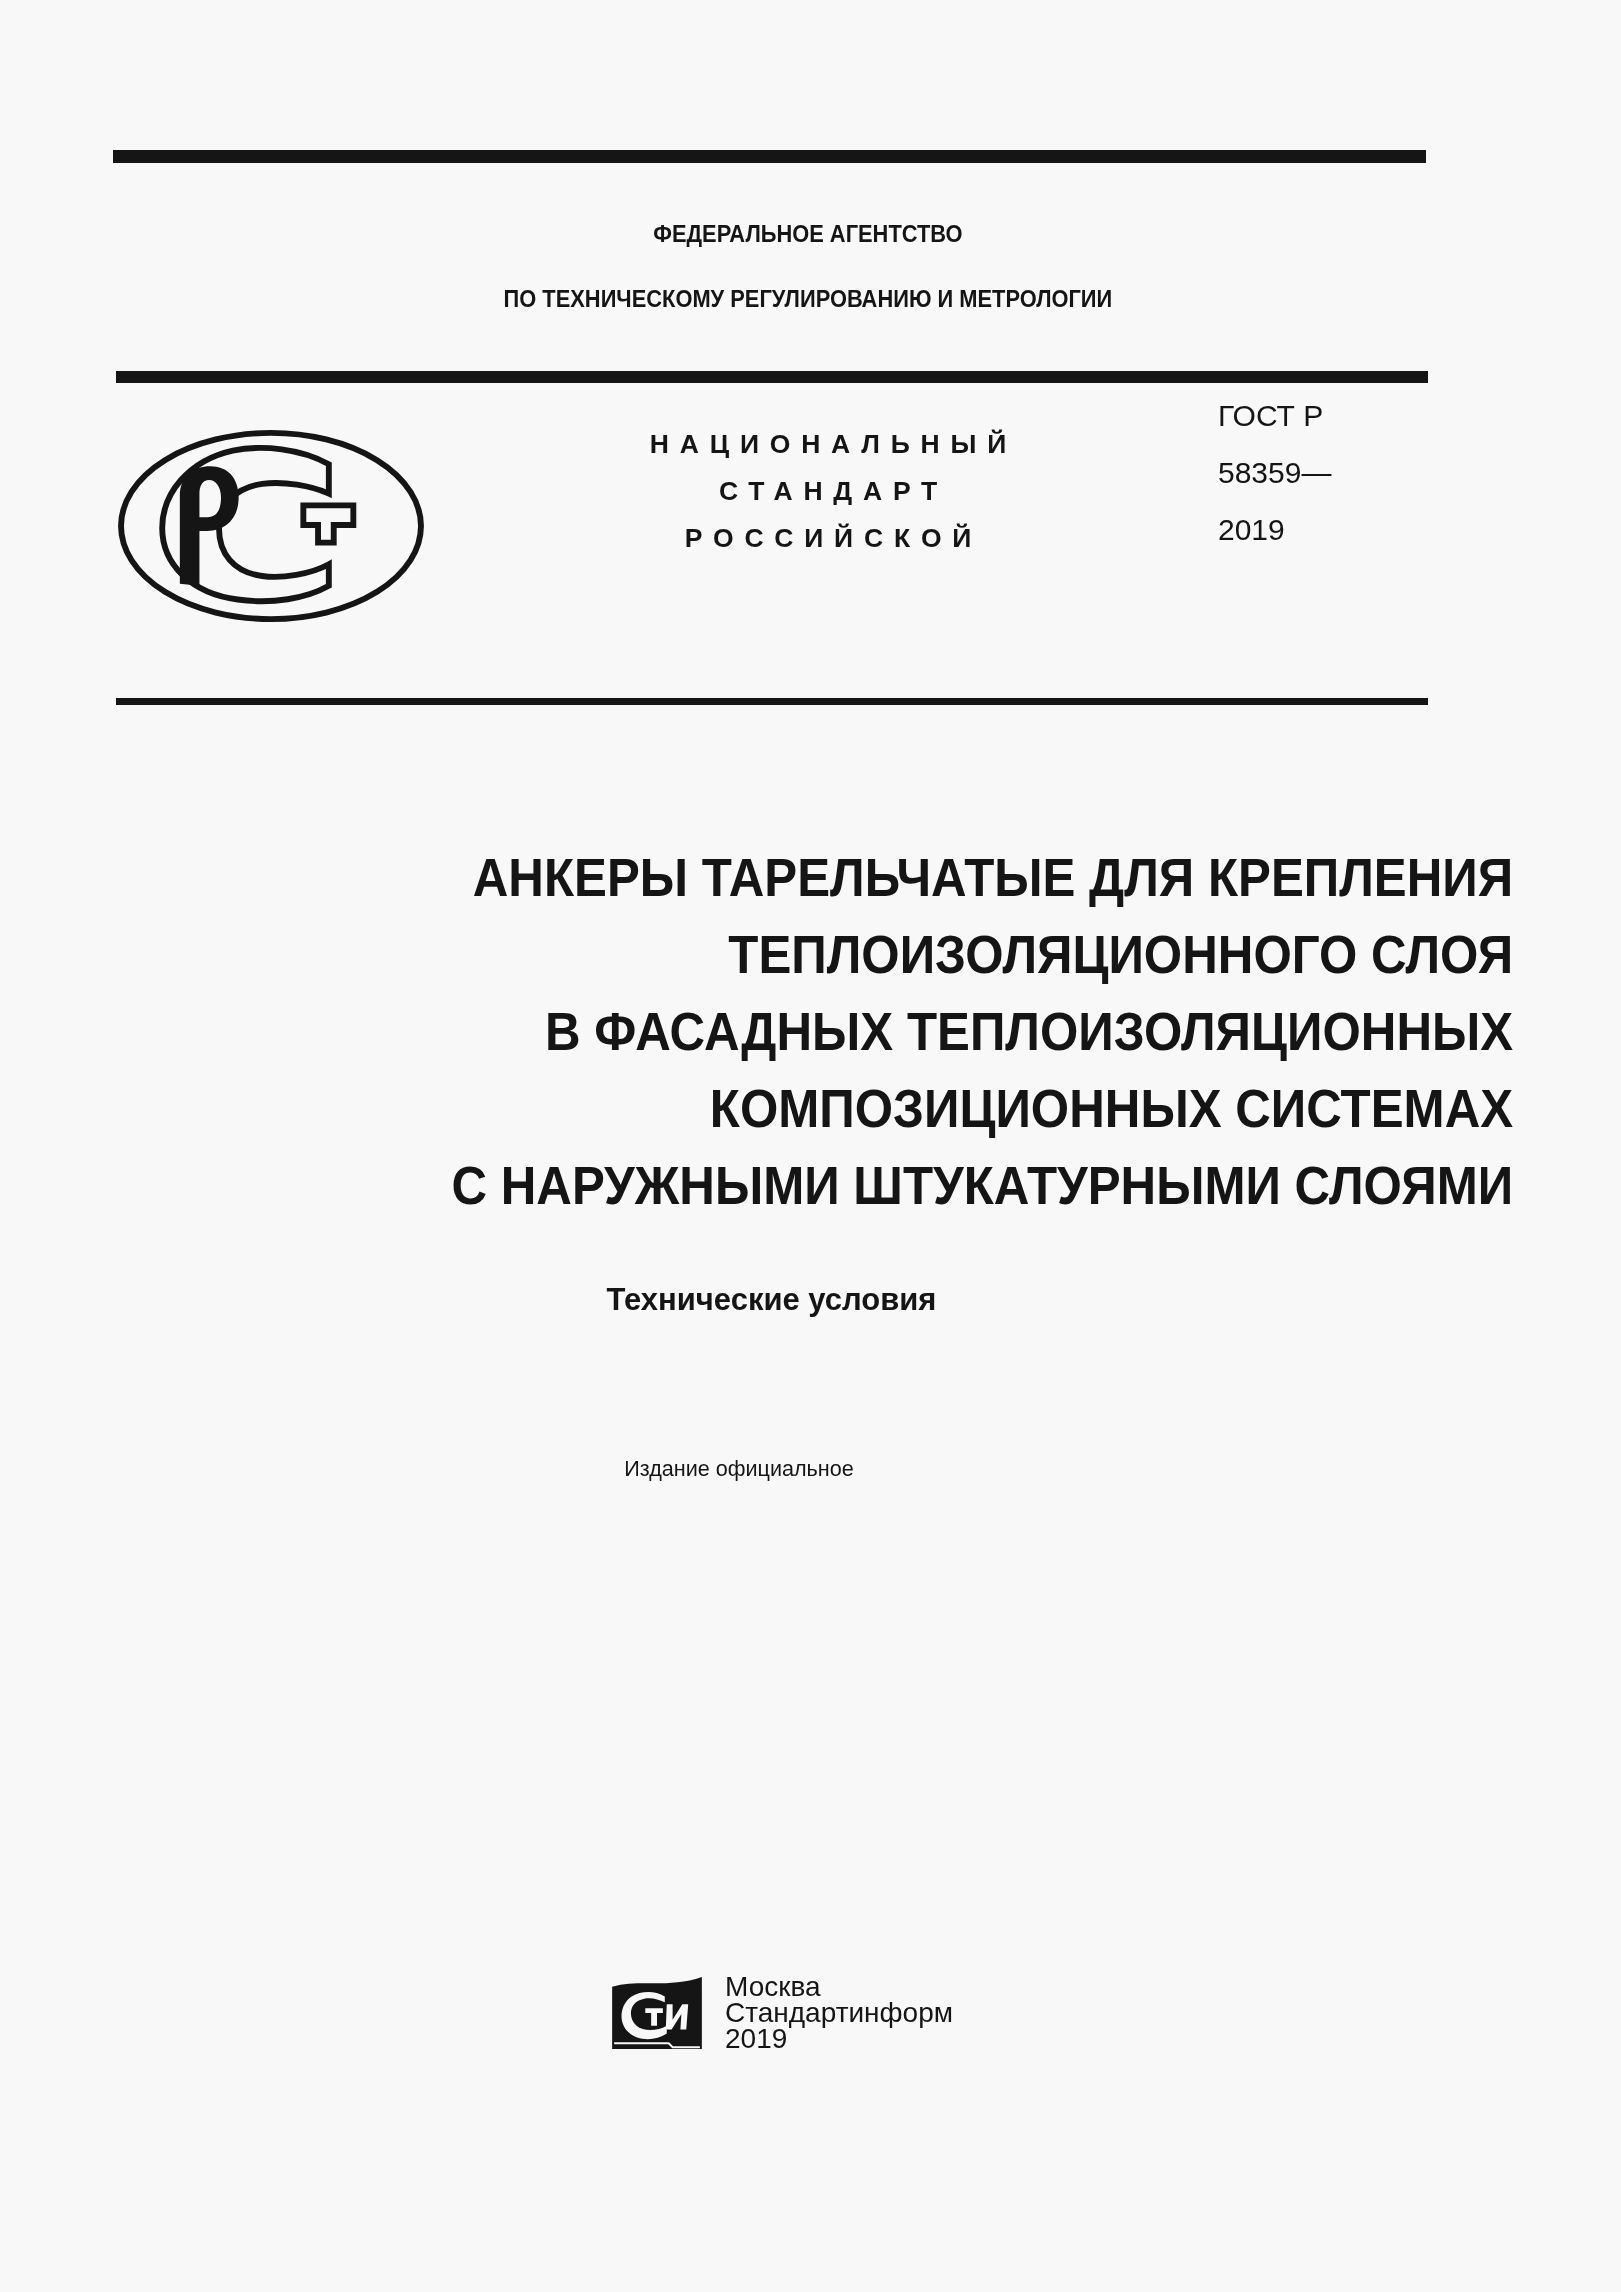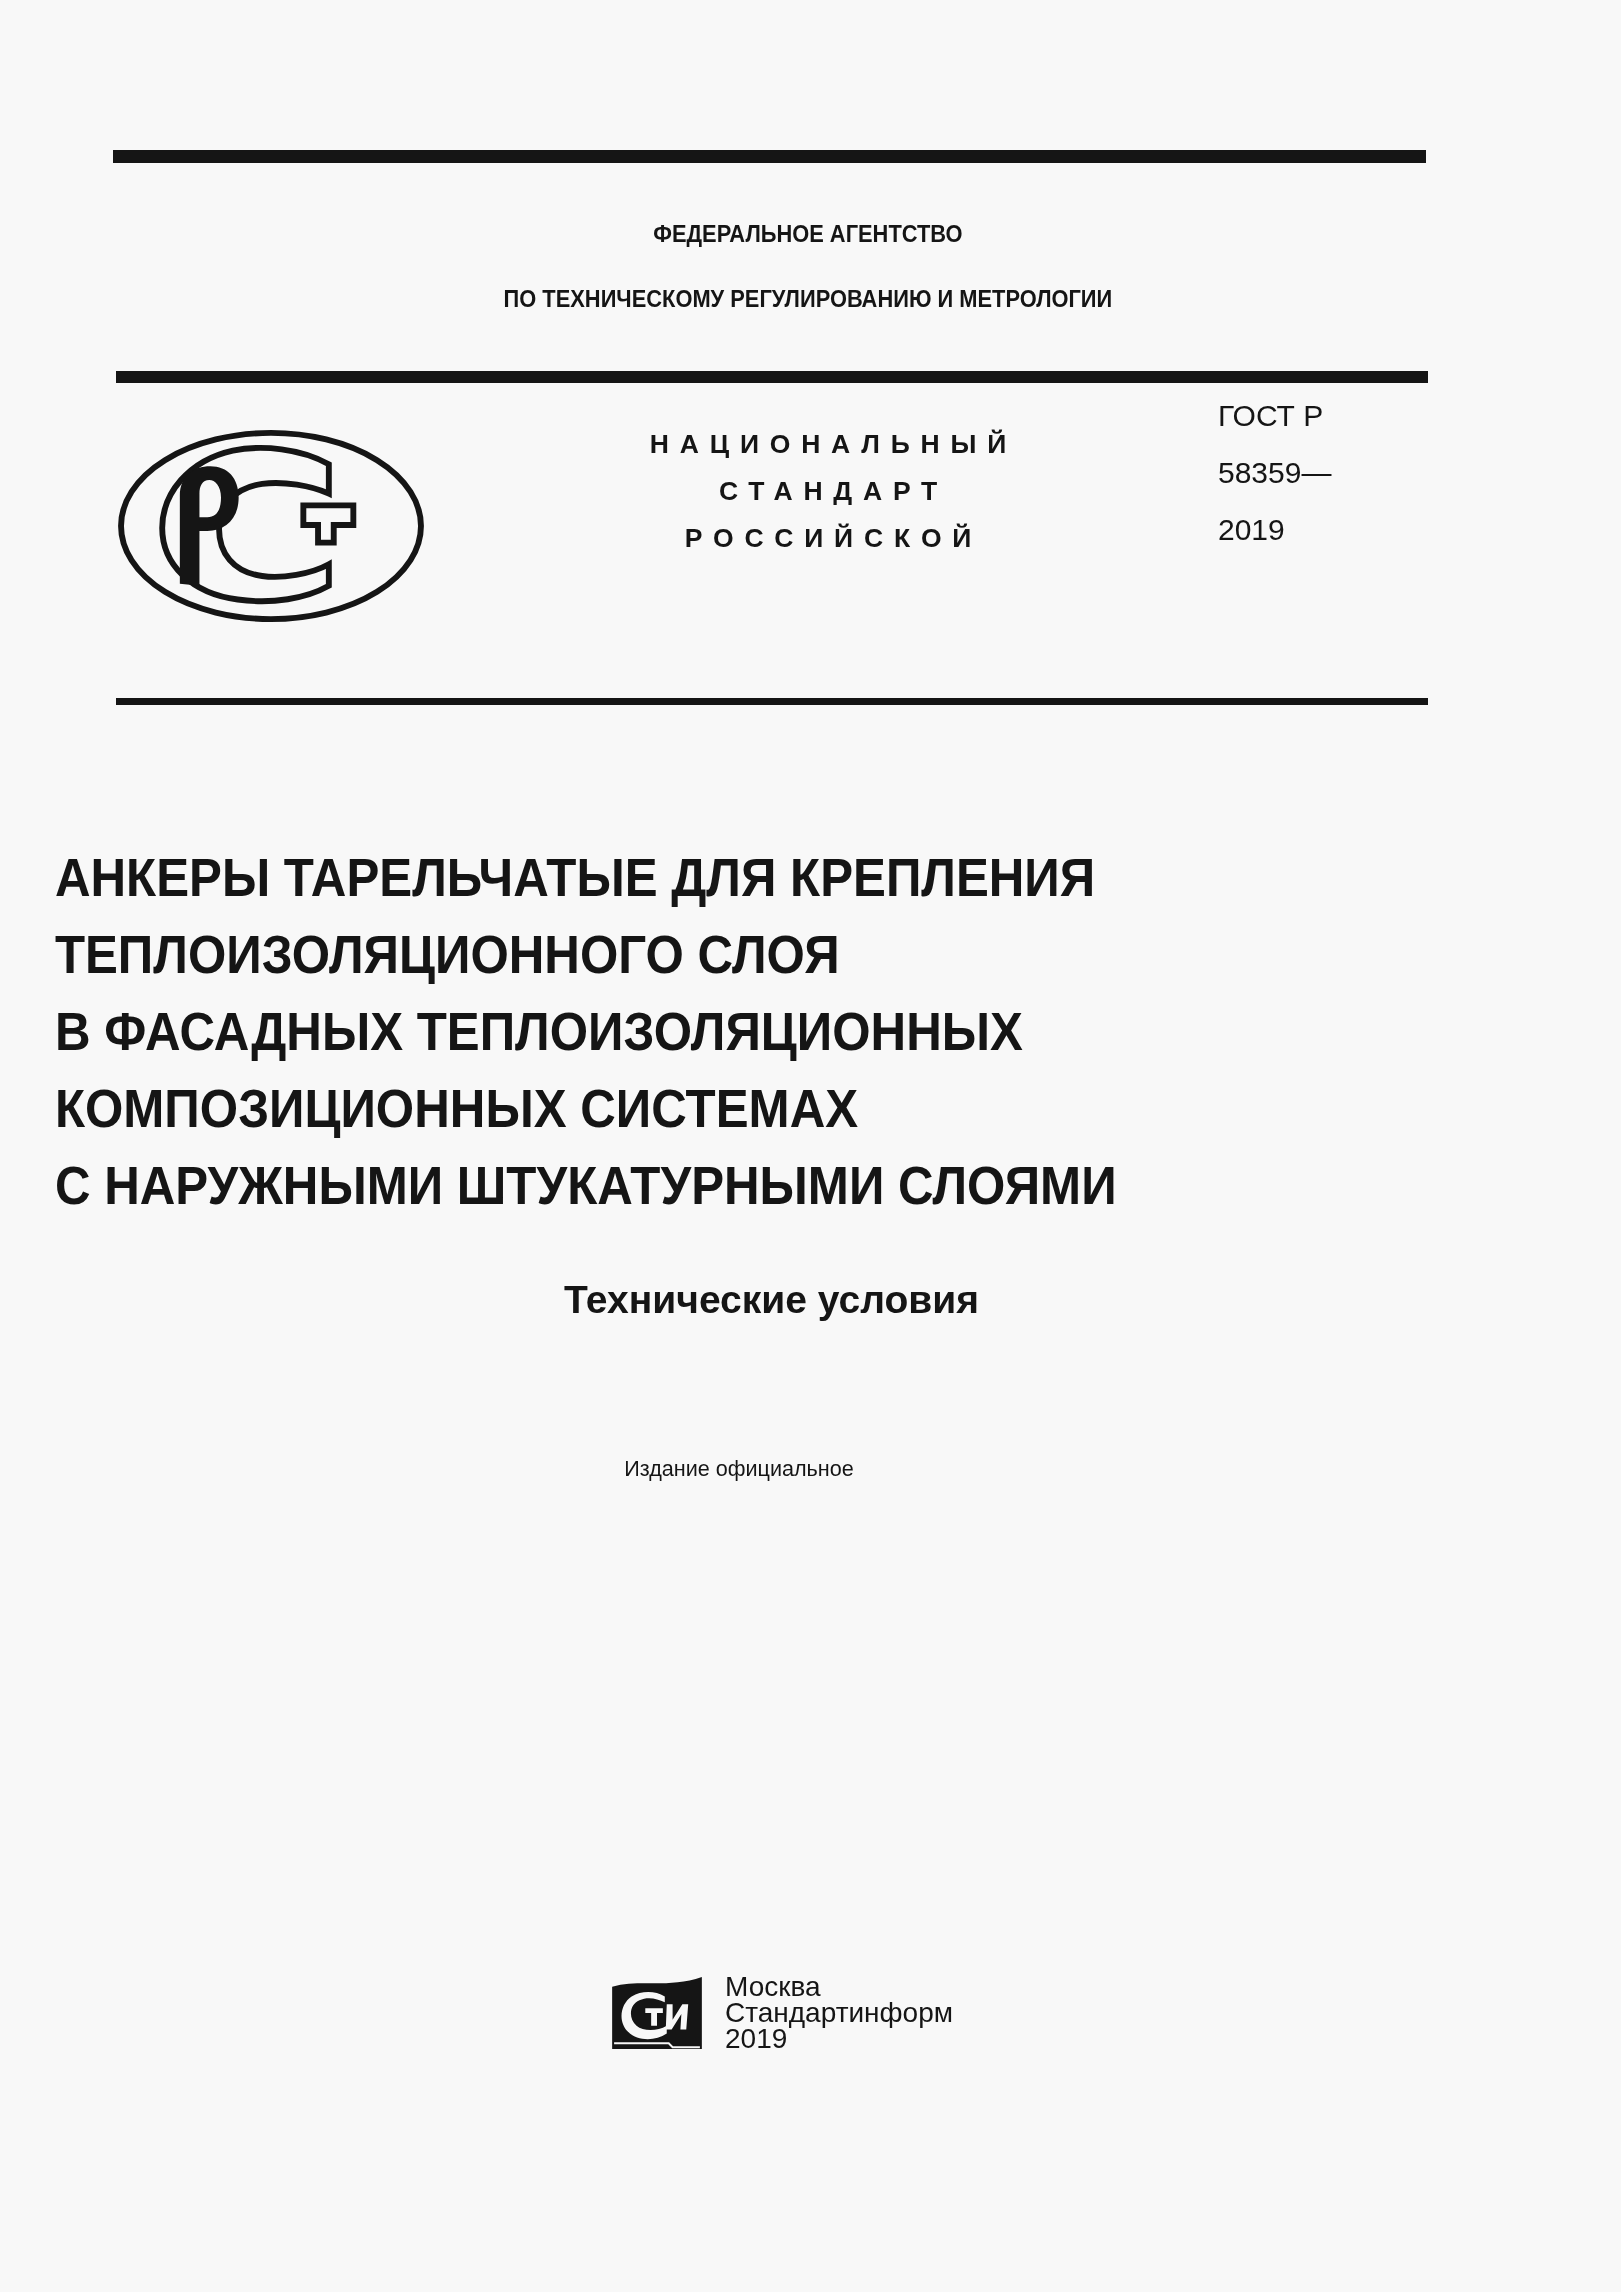--- a/index.html
+++ b/index.html
@@ -7,23 +7,23 @@
     width: 1621px; height: 2293px; position: relative; overflow: hidden;
     background: #f8f8f8; color: #151515;
     font-family: "Liberation Sans", "DejaVu Sans", sans-serif;
   }
   .bar { position: absolute; background: #151515; }
   .center-text { position: absolute; left: 0; width: 1621px; text-align: center; font-weight: bold; white-space: nowrap; }
   .agency { font-size: 23.5px; line-height: 29px; transform: scaleX(0.93); transform-origin: 774px 0; }
   .natl { position: absolute; left: 608px; width: 451px; text-align: center; font-weight: bold; font-size: 26.5px; letter-spacing: 10.8px; line-height: 47px; top: 421px; }
   .natl div { height: 47px; }
   .gost { position: absolute; left: 1218px; top: 387px; font-weight: normal; font-size: 30px; line-height: 57px; }
-  .title { position: absolute; left: 0; width: 1568px; top: 839px; text-align: left; font-weight: bold; font-size: 53px; line-height: 77px; }
+  .title { position: absolute; left: 0; width: 1568px; top: 839px; text-align: right; font-weight: bold; font-size: 53px; line-height: 77px; }
   .title div { transform: scaleX(0.93); }
-  .subtitle { position: absolute; left: 0; width: 1543px; top: 1276px; text-align: center; font-weight: bold; font-size: 39px; line-height: 47px; }
+  .subtitle { position: absolute; left: 0; width: 1543px; top: 1276px; text-align: center; font-weight: bold; font-size: 31px; line-height: 47px; }
   .edition { position: absolute; left: 0; width: 1478px; top: 1455px; text-align: center; font-weight: normal; font-size: 21.6px; line-height: 27.4px; }
   .logo { position: absolute; left: 115px; top: 427px; width: 312px; height: 198px; }
   .sti { position: absolute; left: 610px; top: 1975px; width: 94px; height: 78px; }
   .publisher { position: absolute; left: 725px; width: 216px; top: 1974px; text-align: left; font-weight: normal; font-size: 28px; line-height: 26px; }
 </style>
 </head>
 <body>
 
 <div class="bar" style="left:113px; top:150px; width:1313px; height:12.7px;"></div>
 

